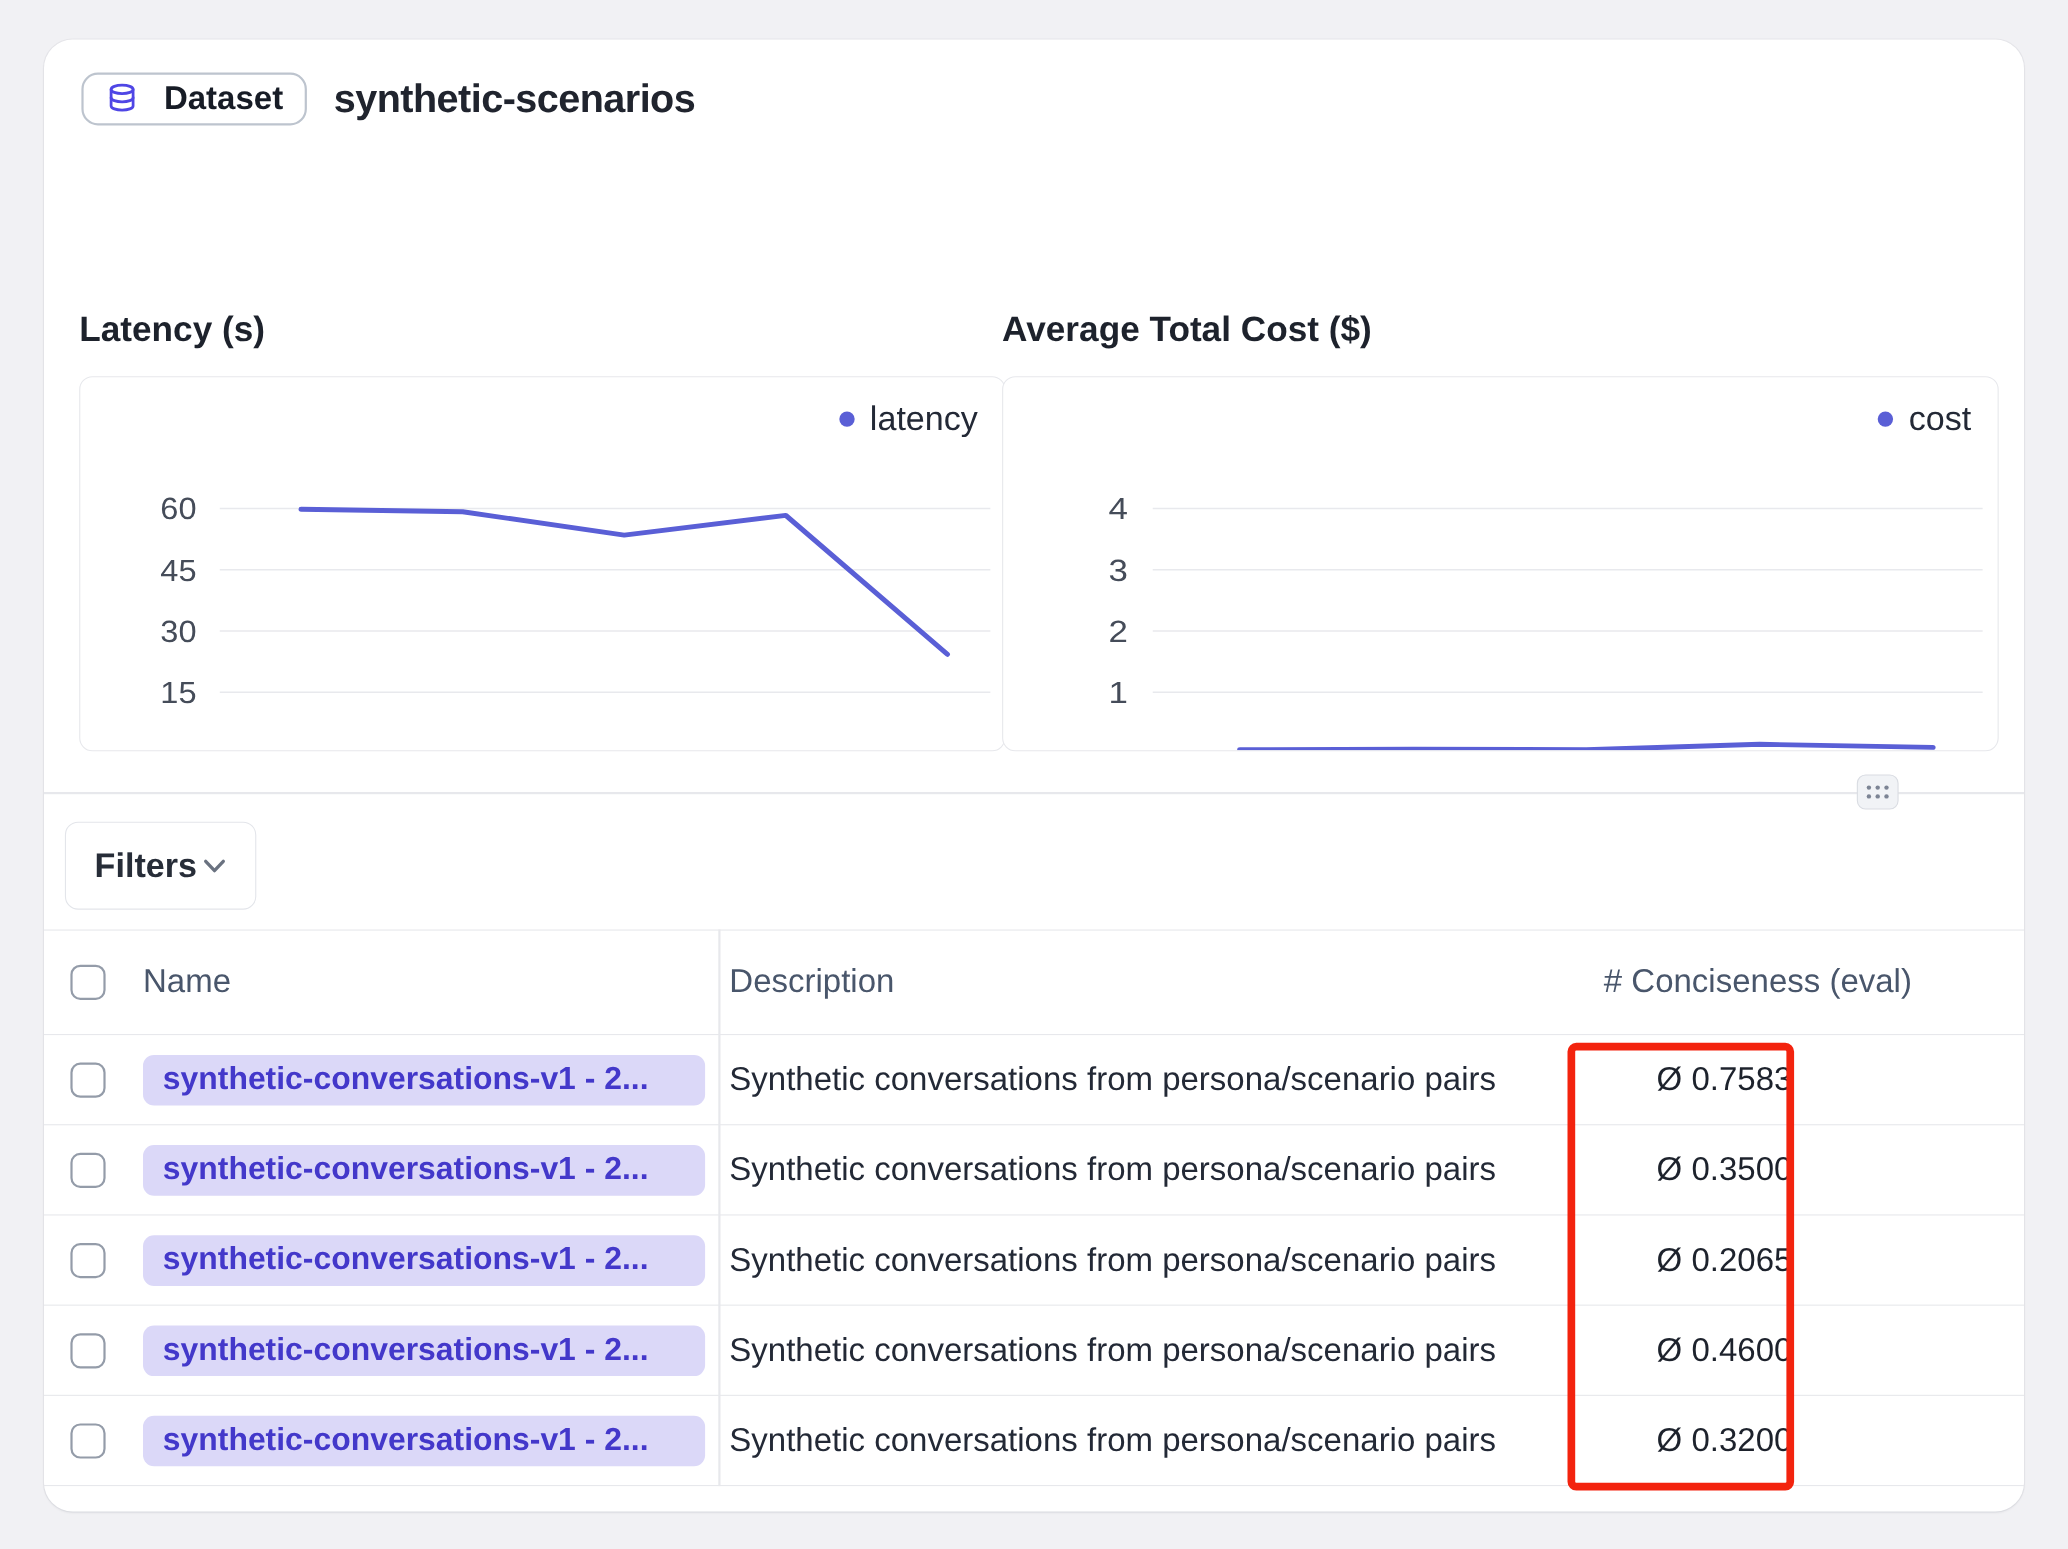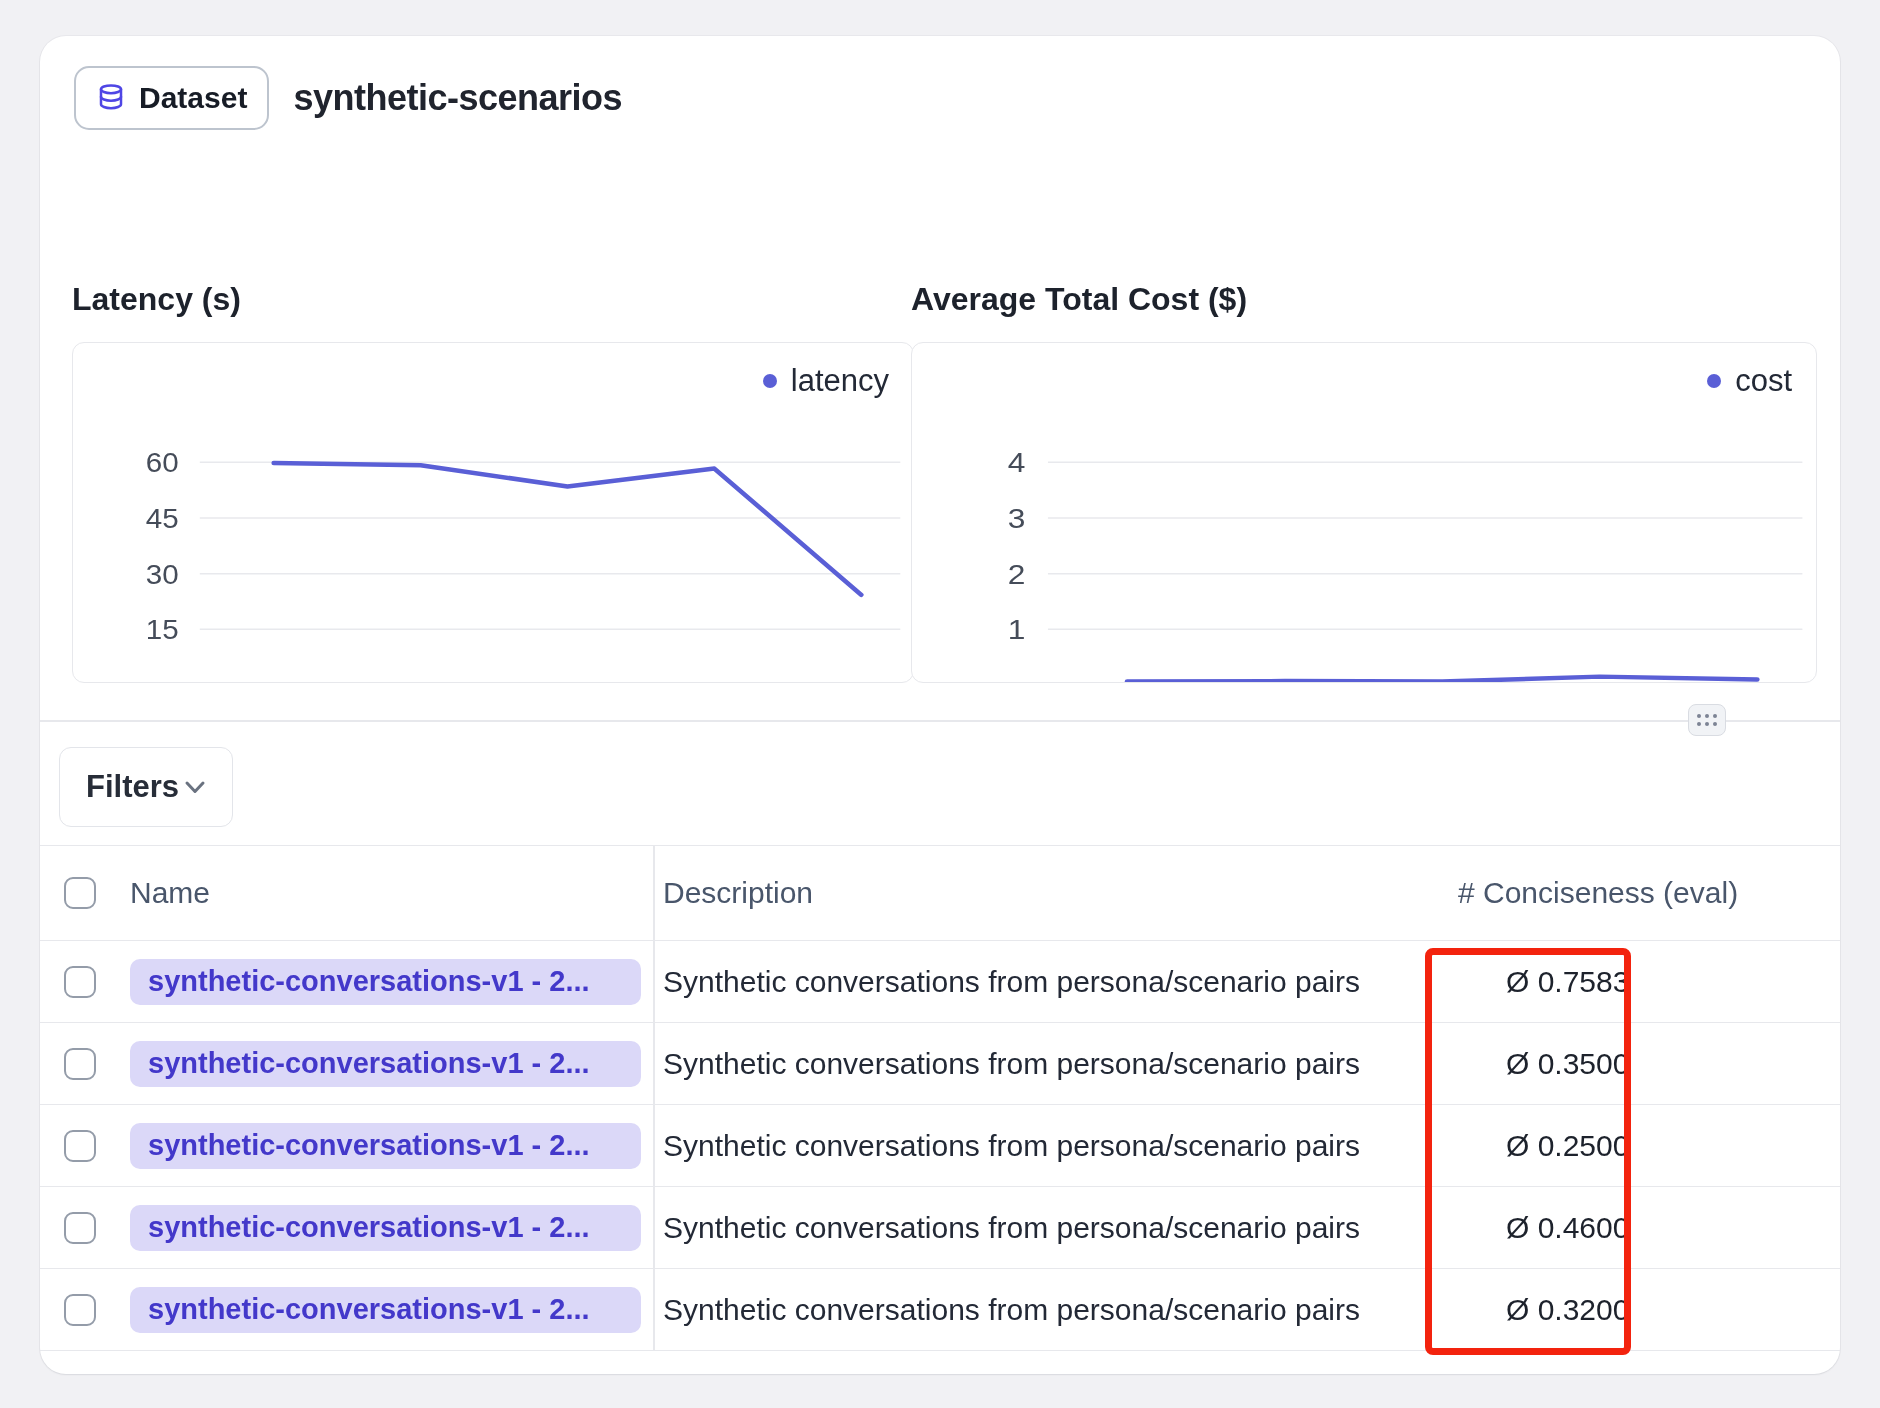--- a/index.html
+++ b/index.html
@@ -5,21 +5,21 @@
   * { margin:0; padding:0; box-sizing:border-box; }
   html,body { width:1880px; height:1408px; background:#f1f1f4; overflow:hidden;
               font-family:"Liberation Sans","DejaVu Sans",sans-serif; }
 
   .card { position:absolute; left:40px; top:36px; width:1800px; height:1338px;
           background:#ffffff; border-radius:26px;
           box-shadow:0 1px 2px rgba(16,24,40,.07), 0 0 0 1px rgba(16,24,40,.04); }
 
   
   .header { position:absolute; left:34px; top:30px; display:flex; align-items:center; gap:24px; }
-  .badge { display:flex; align-items:center; gap:13px; height:64px; padding:0 20px;
+  .badge { display:flex; align-items:center; gap:23px; height:48px; padding:0 20px;
            border:2px solid #bdc4ce; border-radius:15px; background:#fff;justify-content:space-between; }
   .badge-label { font-size:30px; font-weight:700; color:#171c26; }
   .page-title { font-size:36px; font-weight:700; color:#20242e; letter-spacing:-.5px; }
 
   
   .tabs { position:absolute; left:18px; top:166px; display:flex; }
   .tab { position:relative; padding:0 22px; height:66px; display:flex; align-items:center;
          font-size:32px; font-weight:600; color:#1c212b; cursor:pointer; }
   .tab.active::after { content:""; position:absolute; left:0; right:0; bottom:0; height:6px;
                        border-radius:4px; background:var(--accent,#4f46e5); }
@@ -167,21 +167,21 @@
     <div class="trow">
       <span class="cell c-cb cb"></span>
       <span class="cell c-name pill">synthetic-conversations-v1 - 2...</span>
       <span class="cell c-desc desc">Synthetic conversations from persona/scenario pairs</span>
       <span class="cell c-metric metric">Ø 0.3500</span>
     </div>
     <div class="trow">
       <span class="cell c-cb cb"></span>
       <span class="cell c-name pill">synthetic-conversations-v1 - 2...</span>
       <span class="cell c-desc desc">Synthetic conversations from persona/scenario pairs</span>
-      <span class="cell c-metric metric">Ø 0.2500</span>
+      <span class="cell c-metric metric">Ø 0.2065</span>
     </div>
     <div class="trow">
       <span class="cell c-cb cb"></span>
       <span class="cell c-name pill">synthetic-conversations-v1 - 2...</span>
       <span class="cell c-desc desc">Synthetic conversations from persona/scenario pairs</span>
       <span class="cell c-metric metric">Ø 0.4600</span>
     </div>
     <div class="trow">
       <span class="cell c-cb cb"></span>
       <span class="cell c-name pill">synthetic-conversations-v1 - 2...</span>

